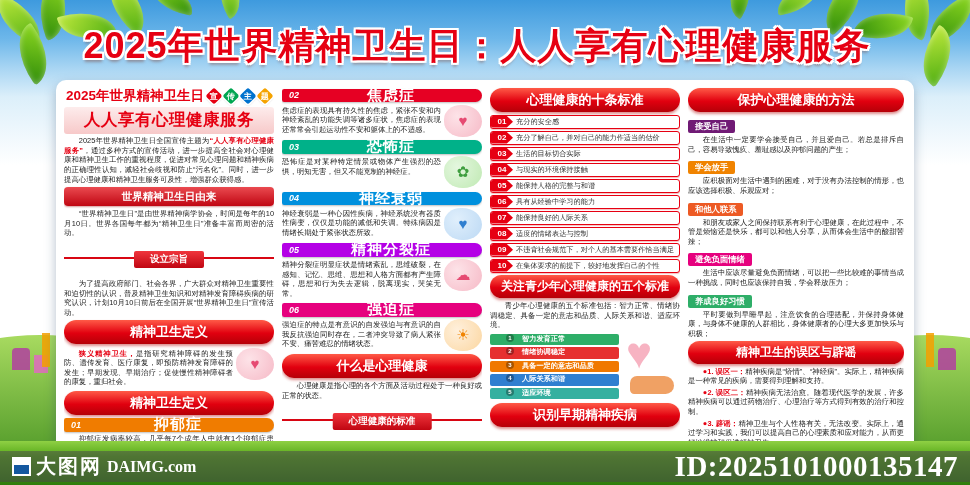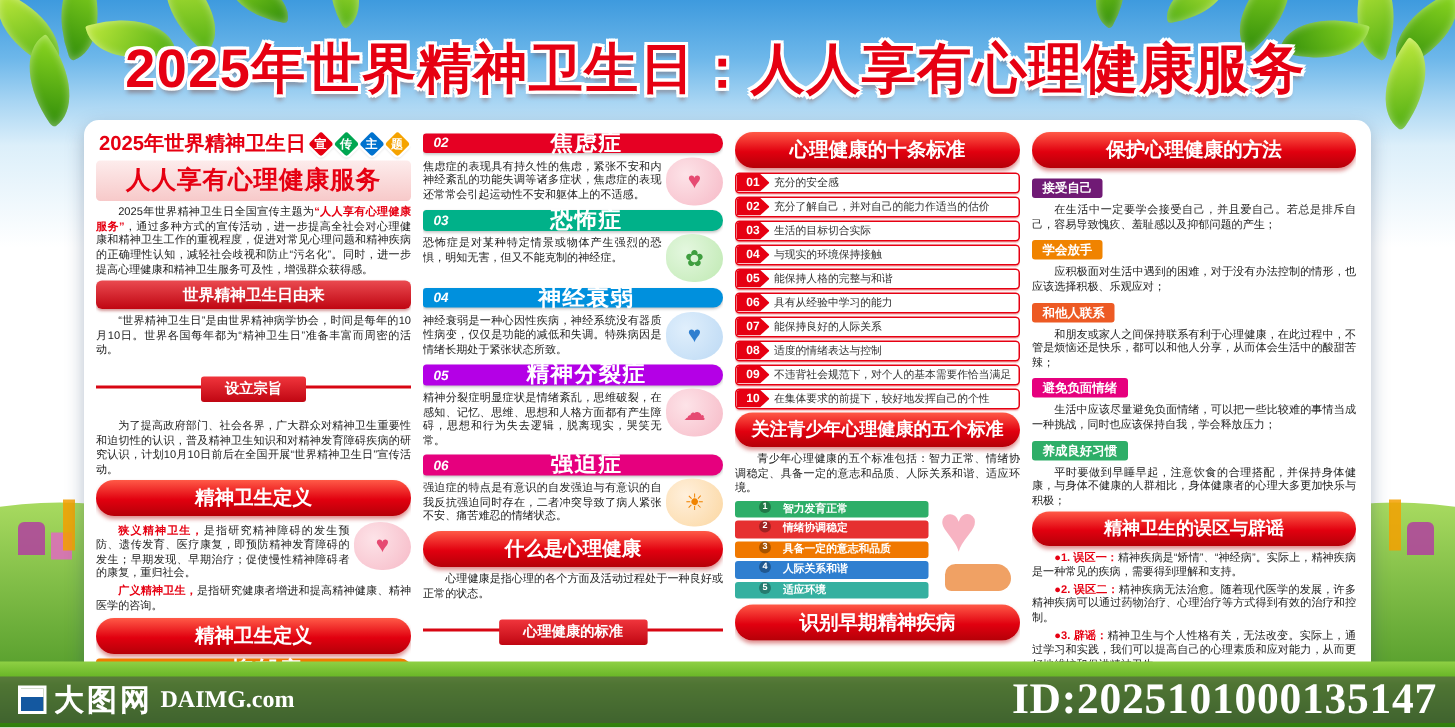--- a/index.html
+++ b/index.html
@@ -153,21 +153,20 @@
 
     <div class="ribbon-wrap">
         <span class="ribbon">设立宗旨</span>
       </div>
     <p class="p ind">为了提高政府部门、社会各界，广大群众对精神卫生重要性和迫切性的认识，普及精神卫生知识和对精神发育障碍疾病的研究认识，计划10月10日前后在全国开展“世界精神卫生日”宣传活动。</p>
 
     <div class="banner-lg">精神卫生定义</div>
     <div class="dz-body">
       <span class="illus">♥</span>
       <p class="p ind"><b class="lead-red">狭义精神卫生，</b><span>是指研究精神障碍的发生预防、遗传发育、医疗康复，即预防精神发育障碍的发生；早期发现、早期治疗；促使慢性精神障碍者的康复，重归社会。</span></p>
-      <p class="p ind"><b class="lead-red">广义精神卫生，</b><span>是指研究健康者增进和提高精神健康、精神医学的咨询。</span></p>
     </div>
 
     <div class="banner-lg">精神卫生定义</div>
     <div class="dz-pill" style="background: rgb(240, 124, 0);">
       <span class="dz-num">01</span>
       <span class="dz-title">抑郁症</span>
     </div>
     <p class="p ind">抑郁症发病率较高，几乎每7个成年人中就有1个抑郁症患者，已成为全球疾病中给人类造成严重负担的第二位重要疾病，对患者及其家属造成巨大痛苦。</p>
   </div>
 

